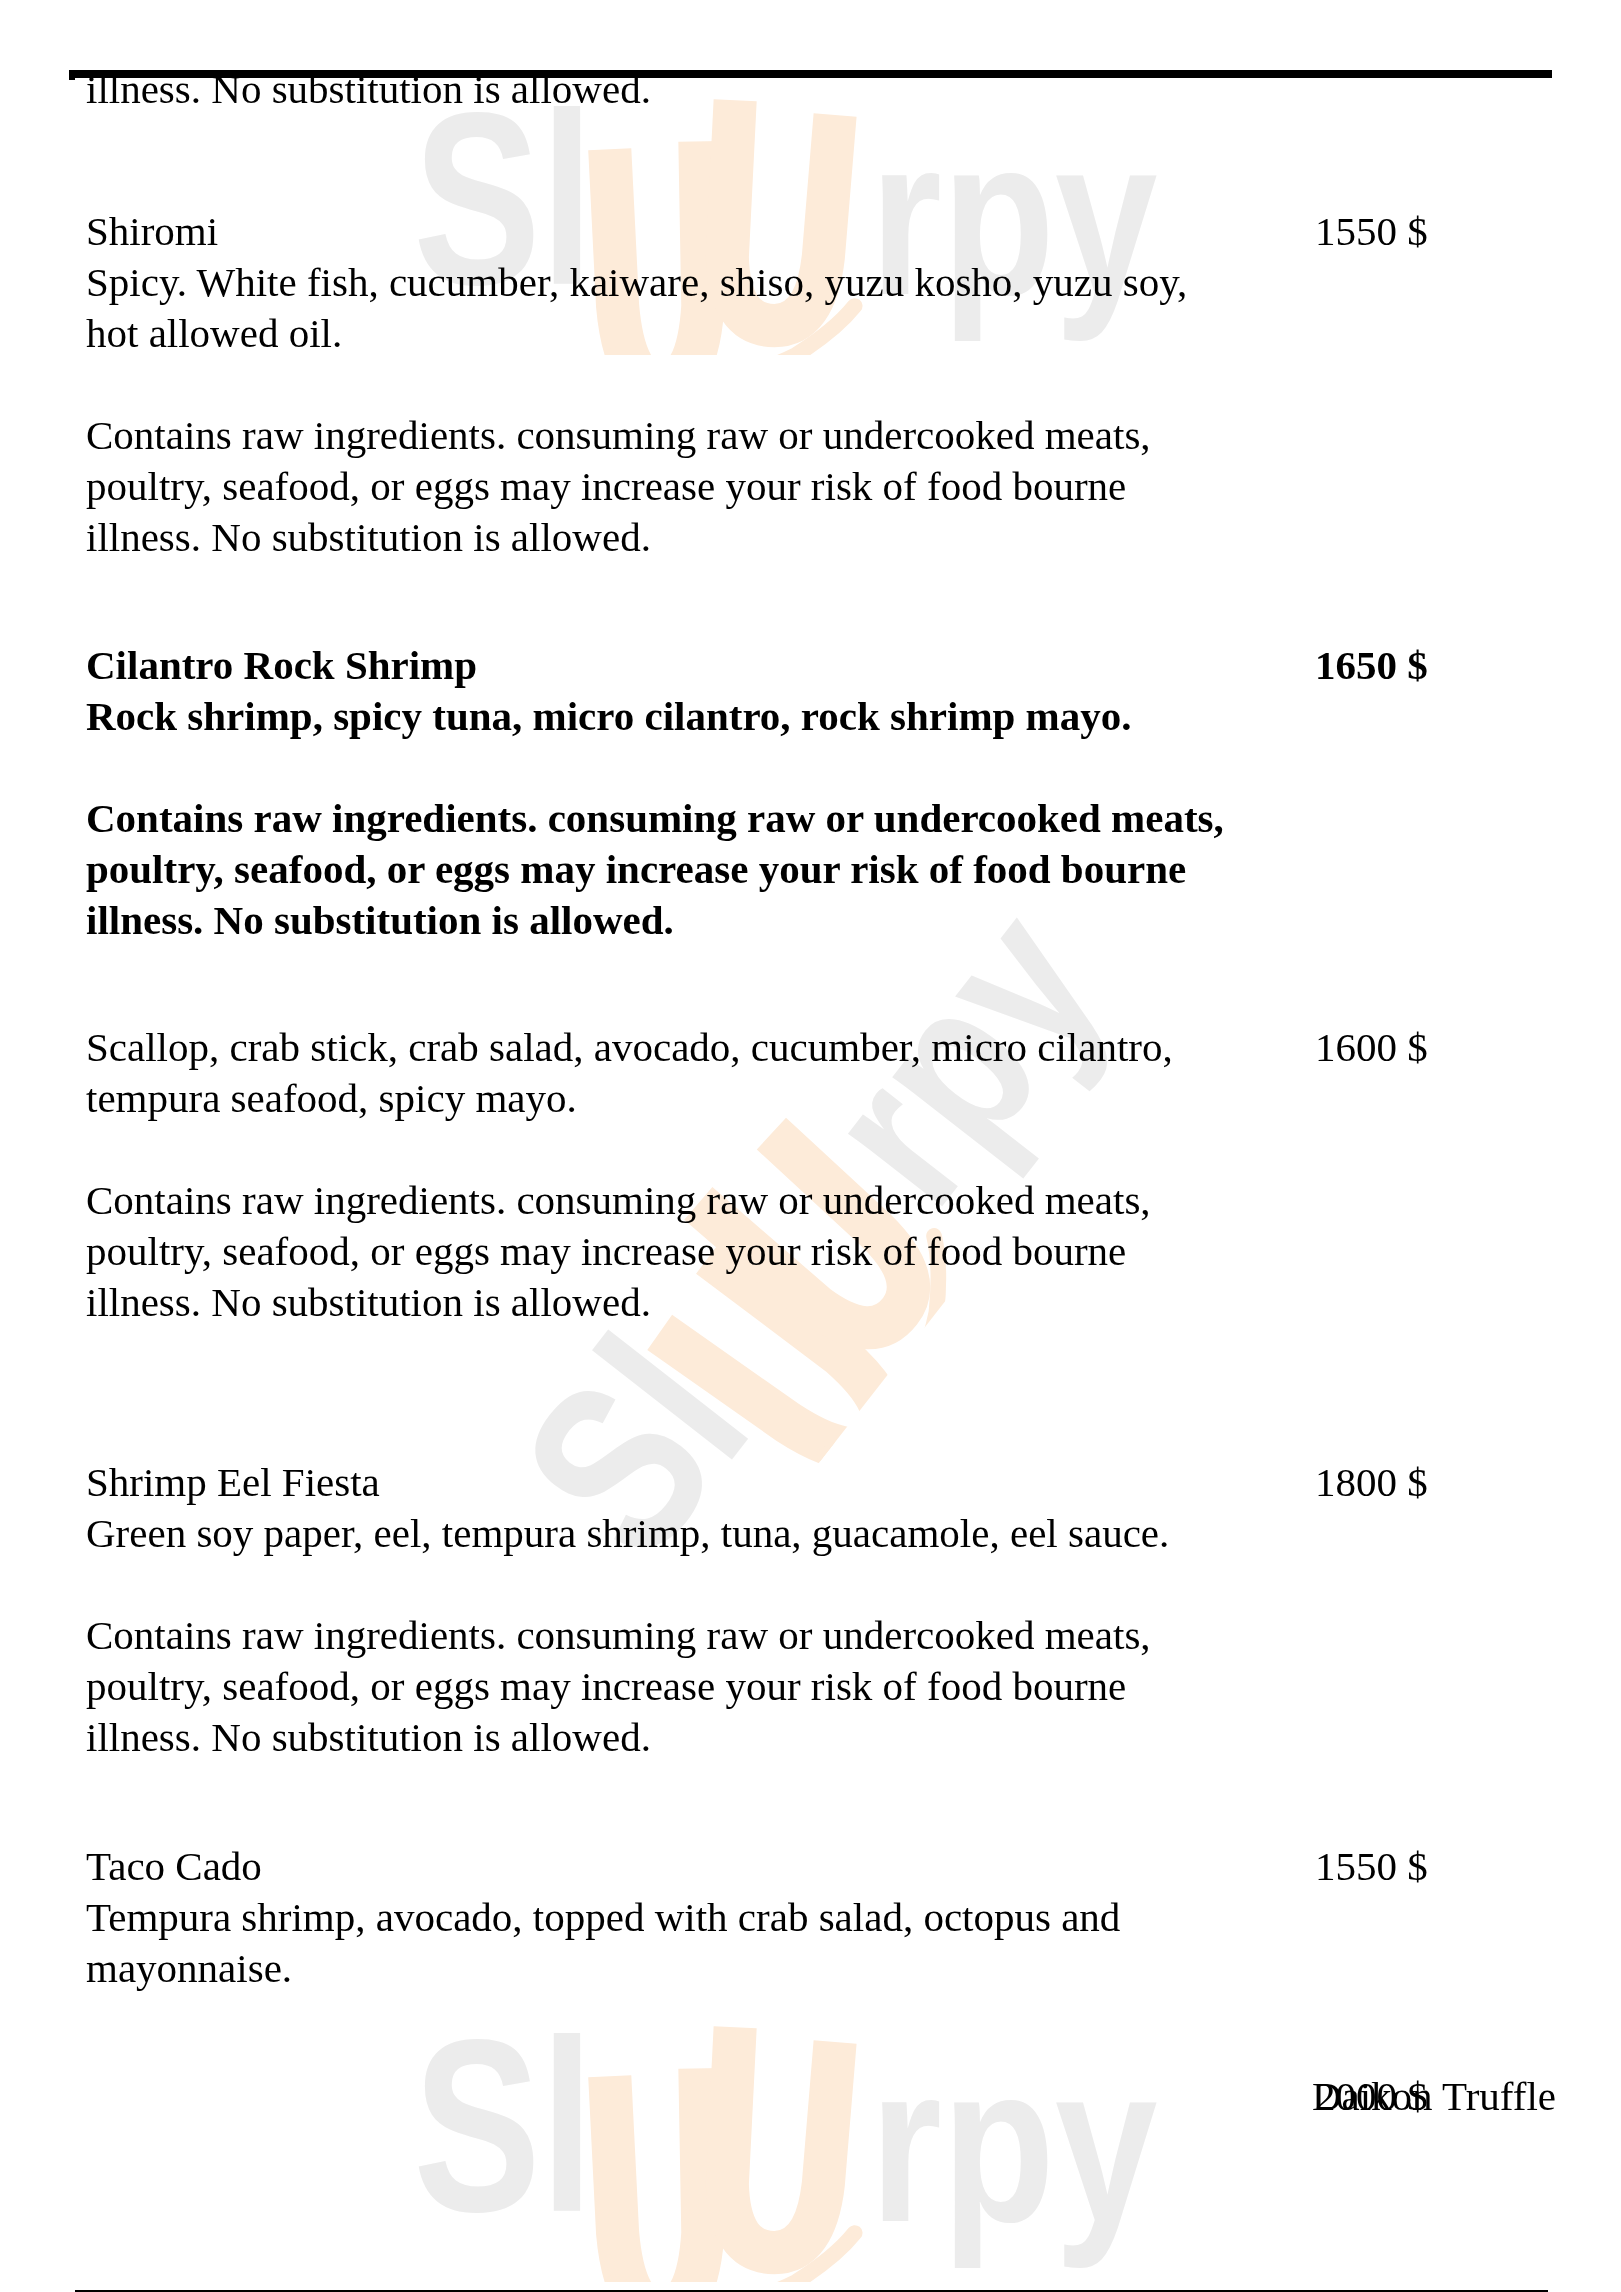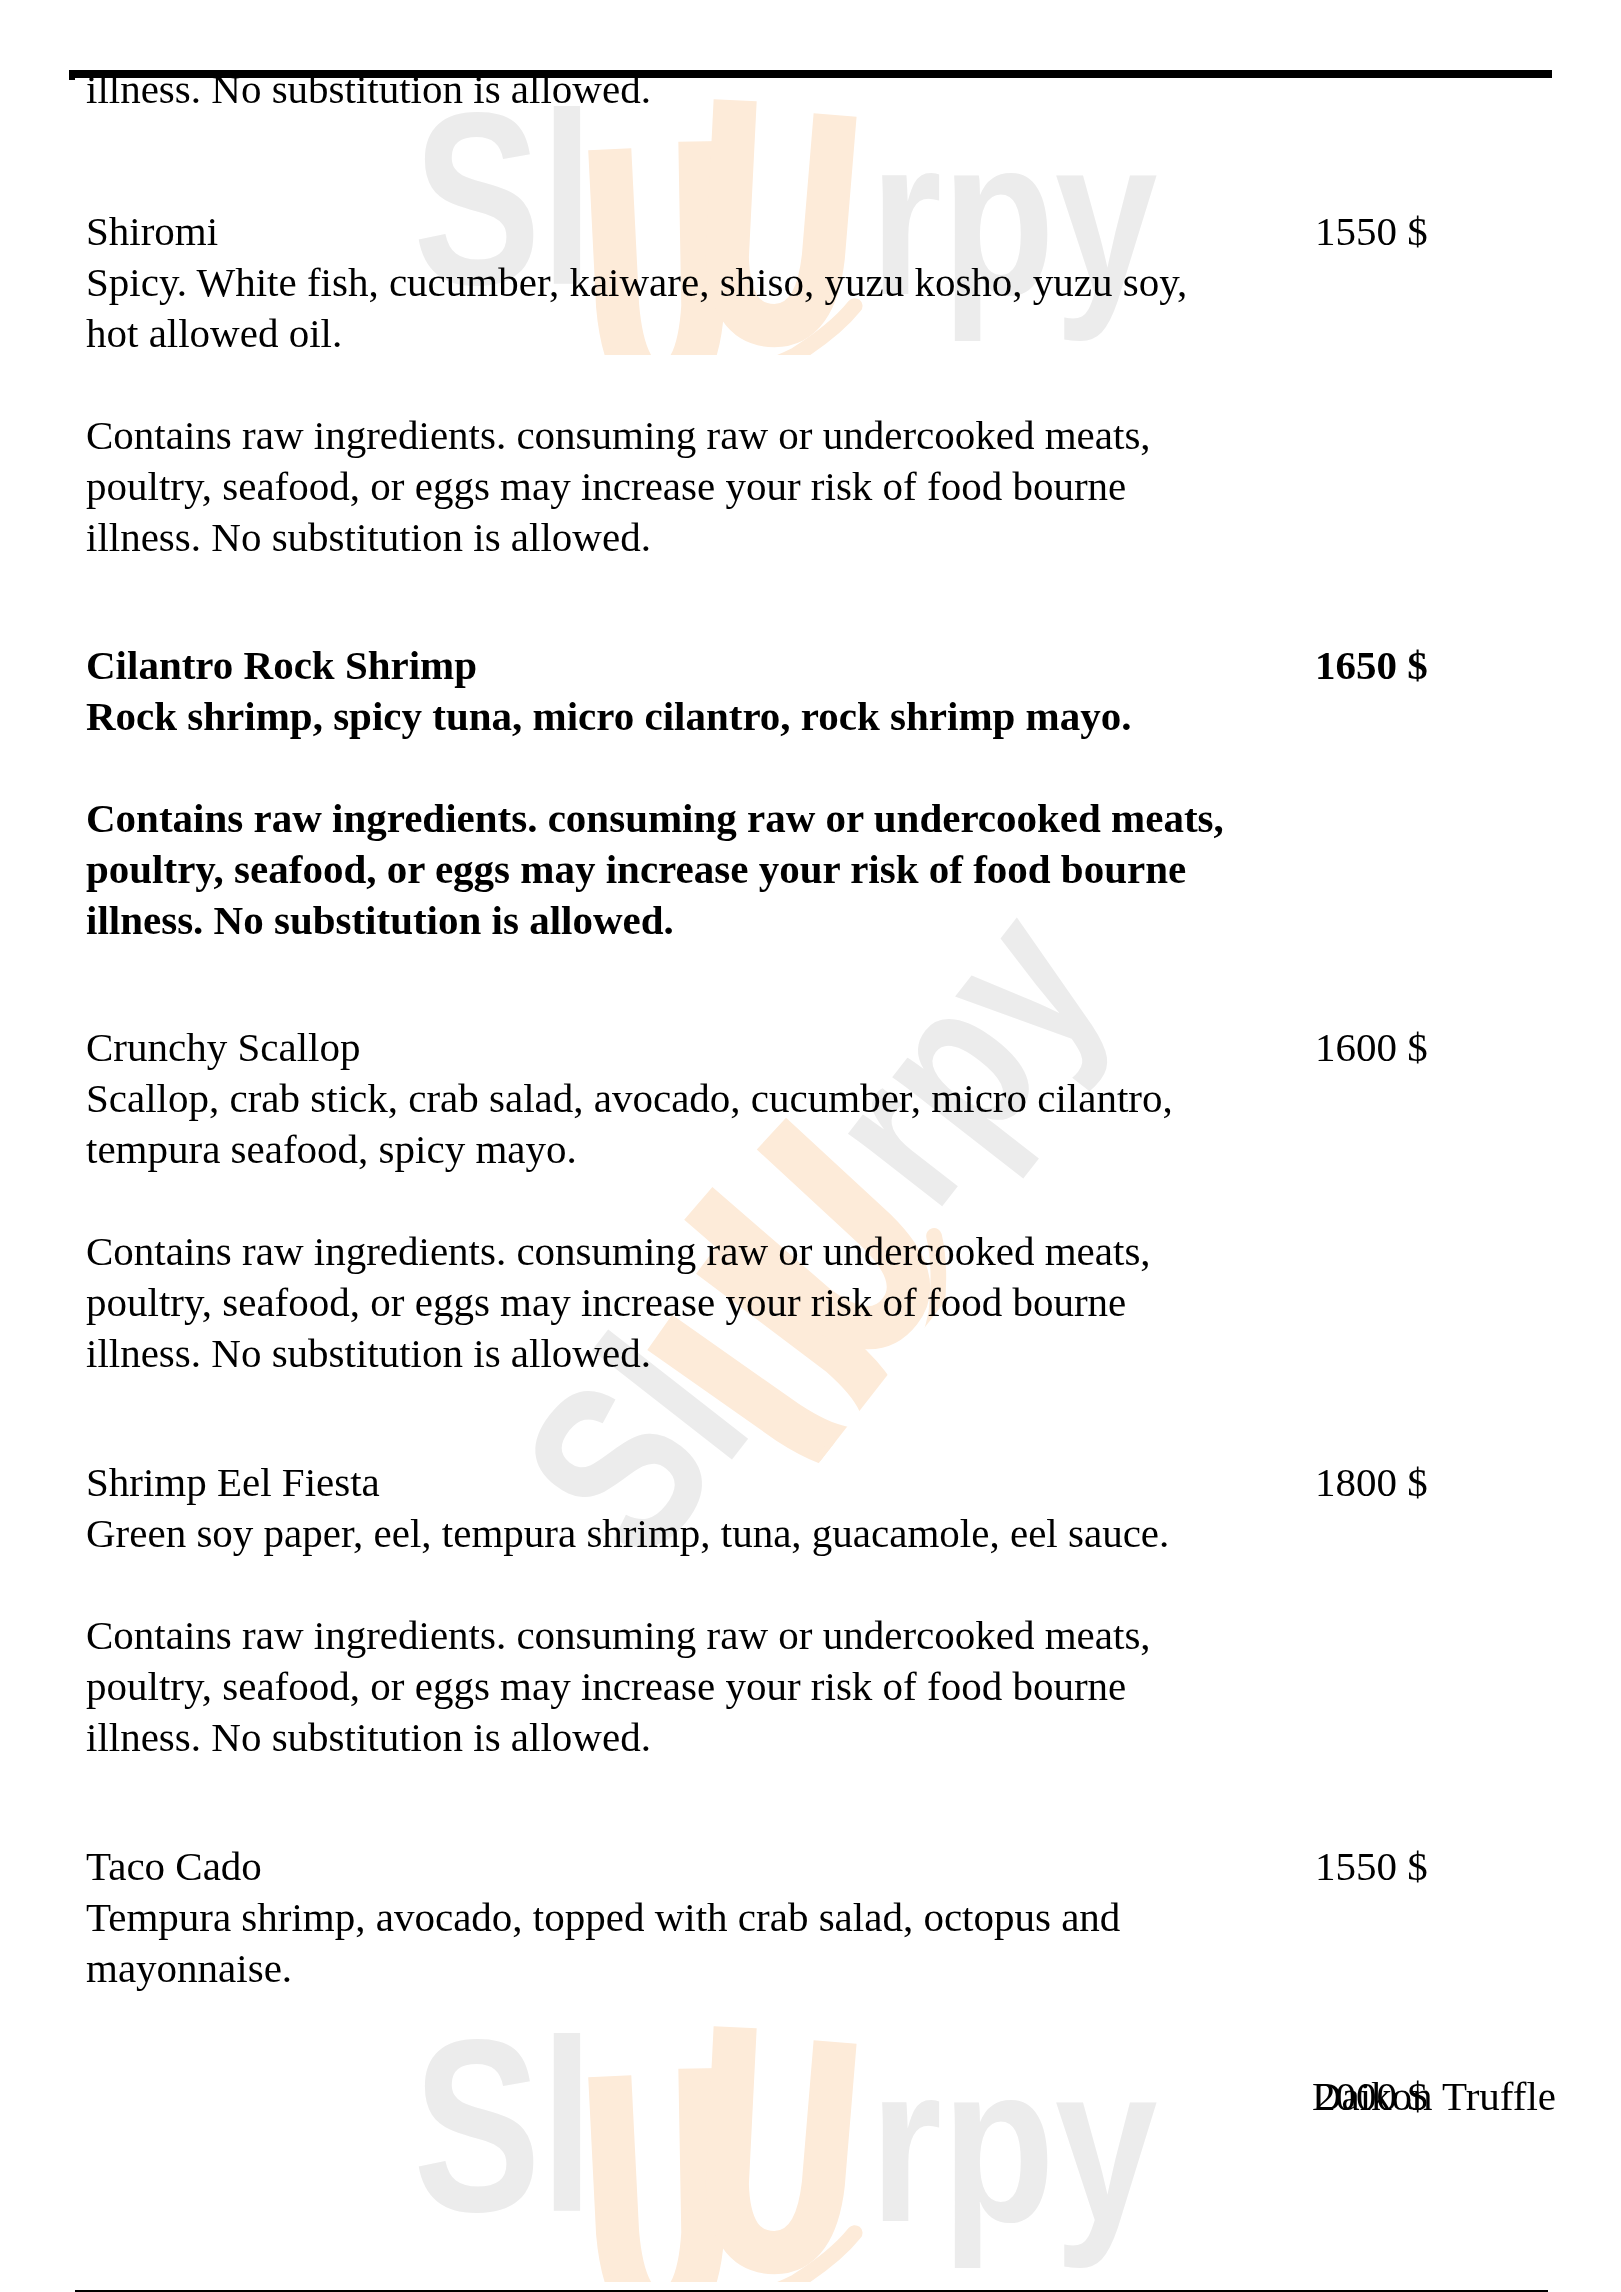--- a/index.html
+++ b/index.html
@@ -45,21 +45,20 @@
     <span class="line">Cilantro Rock Shrimp</span>
     <span class="price">1650 $</span>
     <span class="line">Rock shrimp, spicy tuna, micro cilantro, rock shrimp mayo.</span>
     <span class="gap"></span>
     <span class="line">Contains raw ingredients. consuming raw or undercooked meats,</span>
     <span class="line">poultry, seafood, or eggs may increase your risk of food bourne</span>
     <span class="line">illness. No substitution is allowed.</span>
   </div>
 
   <div class="block" style="top:1022px;">
-    <span class="line">Crunchy Scallop</span>
     <span class="price">1600 $</span>
     <span class="line">Scallop, crab stick, crab salad, avocado, cucumber, micro cilantro,</span>
     <span class="line">tempura seafood, spicy mayo.</span>
     <span class="gap"></span>
     <span class="line">Contains raw ingredients. consuming raw or undercooked meats,</span>
     <span class="line">poultry, seafood, or eggs may increase your risk of food bourne</span>
     <span class="line">illness. No substitution is allowed.</span>
   </div>
 
   <div class="block" style="top:1457px;">

